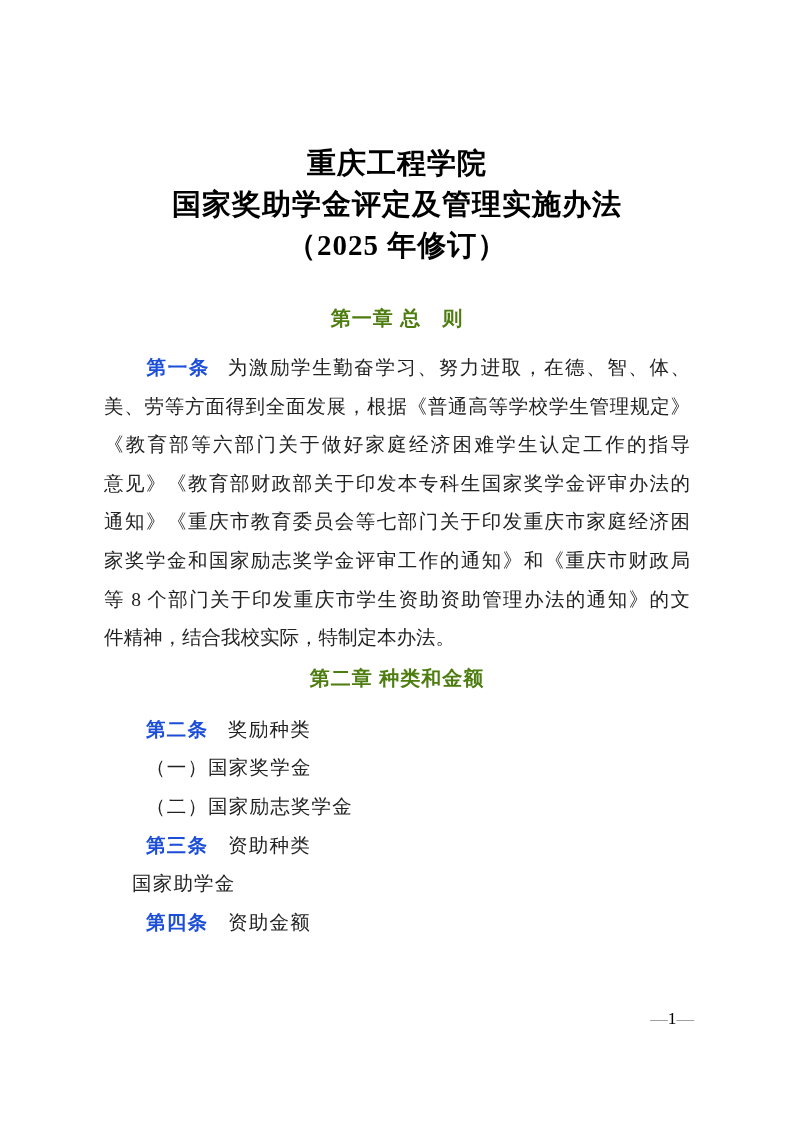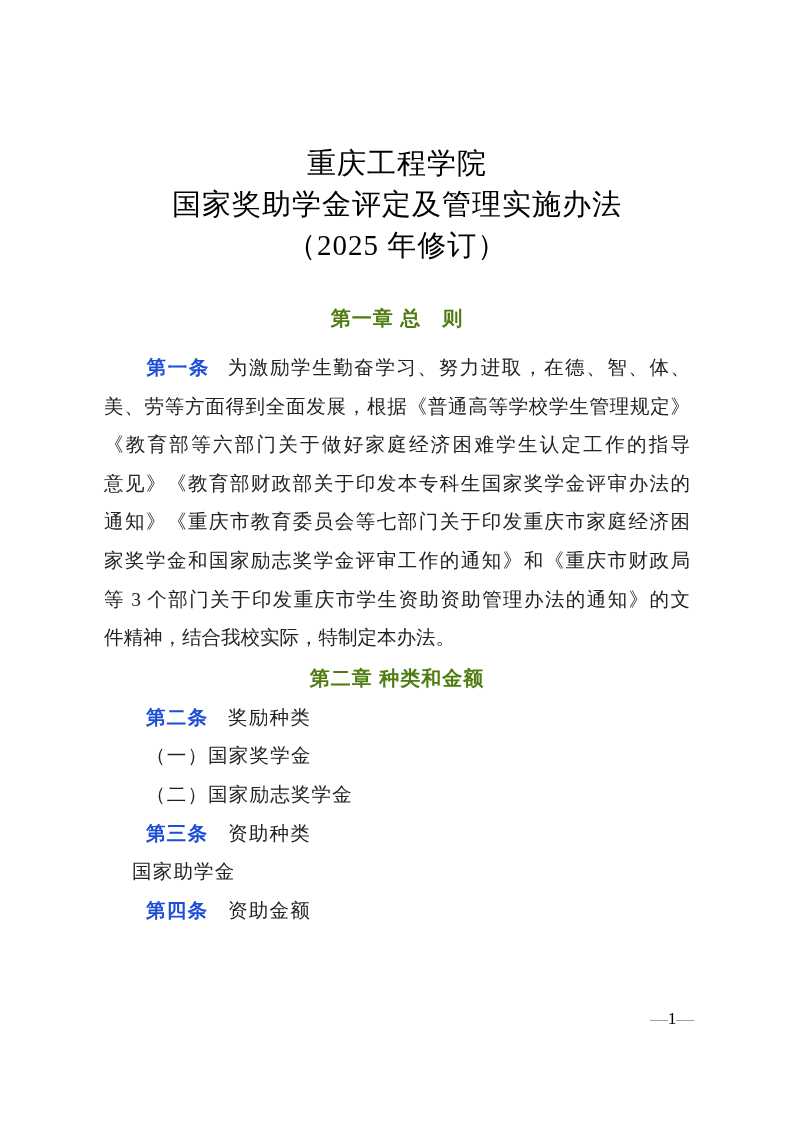--- a/index.html
+++ b/index.html
@@ -15,21 +15,21 @@
     background: #ffffff;
     box-sizing: border-box;
     padding: 143px 104px 0 104px;
     overflow: hidden;
     font-family: "Liberation Serif", "DejaVu Serif", serif;
     color: #222222;
   }
   
   .doc-title {
     text-align: center;
-    font-weight: normal;
+    font-weight: bold;
     color: #000000;
     font-size: 29px;
     line-height: 41px;
     letter-spacing: 1px;
   }
   
   .chapter-heading {
     text-align: center;
     font-family: "Liberation Sans", "DejaVu Sans", sans-serif;
     font-weight: bold;
@@ -65,21 +65,21 @@
     display: inline-block;
     width: 41px;
   }
   .article-label {
     font-weight: bold;
     color: #1d4ed8;
     margin-right: 18px;
   }
   
   .article-list {
-    margin-top: 8px;
+    margin-top: 20px;
     font-family: Liberation Serif, serif;
   }
   .article-row {
     font-size: 19.5px;
     line-height: 38.6px;
     height: 38.6px;
     padding-left: 42px;
     letter-spacing: 1.2px;
     color: #222222;
   }
@@ -115,21 +115,21 @@
 
   <div class="chapter-heading first">第一章 总　则</div>
 
   <div class="body-para">
     <div class="para-line"><span class="indent-spacer"></span><span class="article-label">第一条</span><span>为激励学生勤奋学习、努力进取，在德、智、体、</span></div>
     <div class="para-line">美、劳等方面得到全面发展，根据《普通高等学校学生管理规定》</div>
     <div class="para-line">《教育部等六部门关于做好家庭经济困难学生认定工作的指导</div>
     <div class="para-line">意见》《教育部财政部关于印发本专科生国家奖学金评审办法的</div>
     <div class="para-line">通知》《重庆市教育委员会等七部门关于印发重庆市家庭经济困</div>
     <div class="para-line">家奖学金和国家励志奖学金评审工作的通知》和《重庆市财政局</div>
-    <div class="para-line">等 3 个部门关于印发重庆市学生资助资助管理办法的通知》的文</div>
+    <div class="para-line">等 8 个部门关于印发重庆市学生资助资助管理办法的通知》的文</div>
     <div class="para-line last-line">件精神，结合我校实际，特制定本办法。</div>
   </div>
 
   <div class="chapter-heading second">第二章 种类和金额</div>
 
   <div class="article-list">
     <div class="article-row"><span class="article-label">第二条</span><span>奖励种类</span></div>
     <div class="article-row">（一）国家奖学金</div>
     <div class="article-row">（二）国家励志奖学金</div>
     <div class="article-row"><span class="article-label">第三条</span><span>资助种类</span></div>

